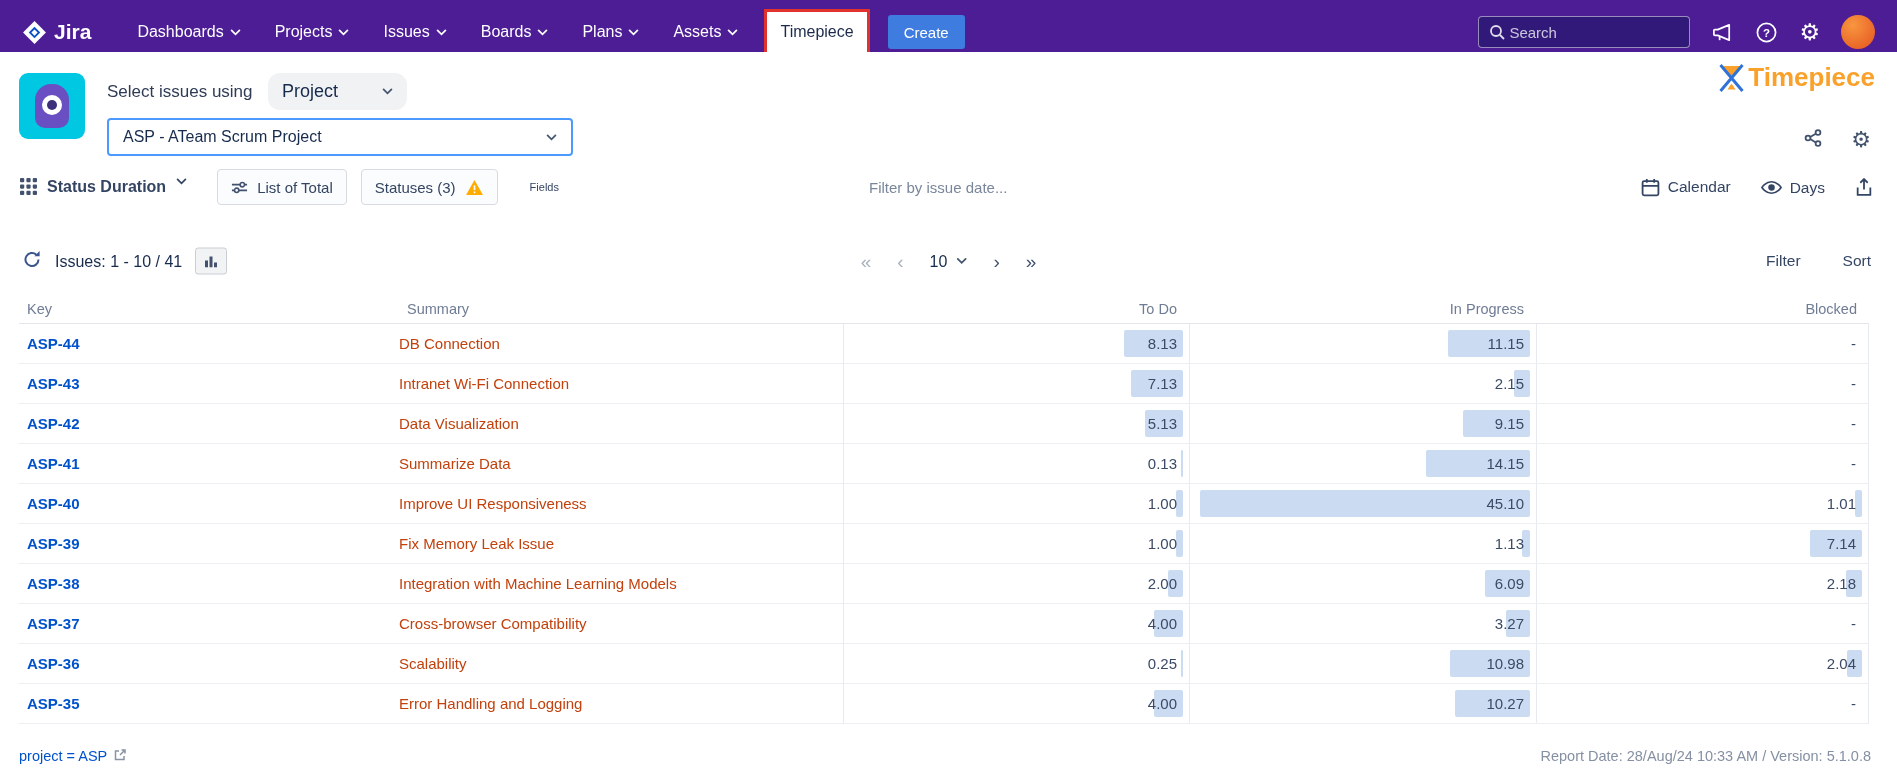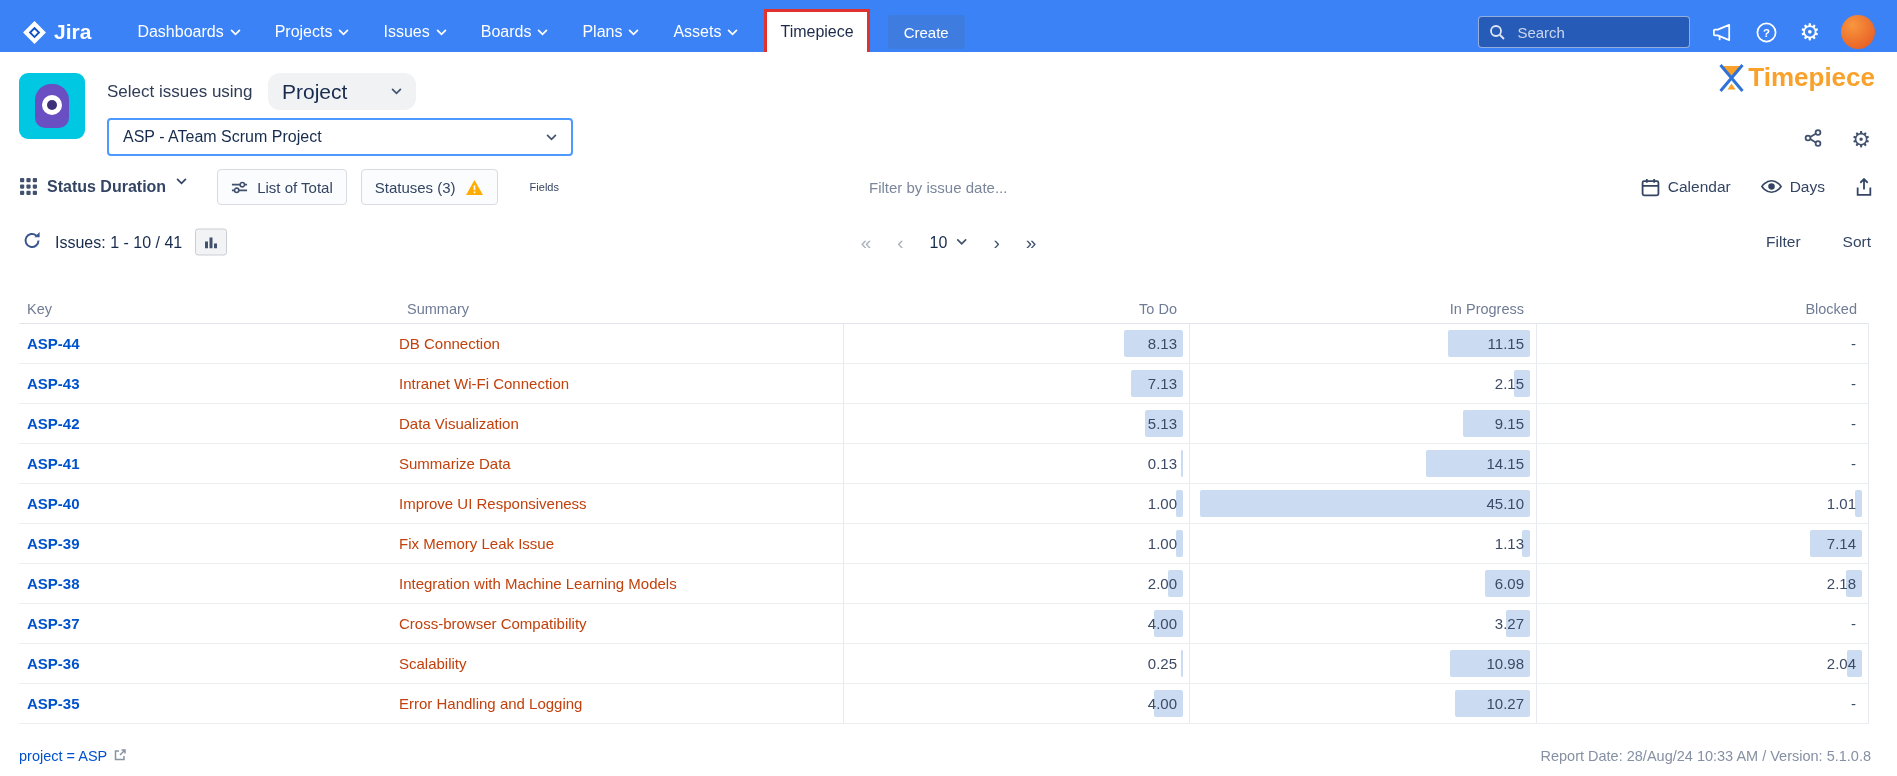--- a/index.html
+++ b/index.html
@@ -1,63 +1,63 @@
 <!DOCTYPE html>
 <html><head>
 <meta charset="utf-8">
 <style>
   *{box-sizing:border-box;margin:0;padding:0}
   html,body{width:1897px;height:776px}
   body{position:relative;font-family:"Liberation Sans",sans-serif;background:#fff;color:#344563;overflow:hidden}
 
   
-  .navbar{position:absolute;top:0;left:0;right:0;height:64px;background:#3b82f6;display:flex;align-items:center;padding:0 22px}
+  .navbar{position:absolute;top:0;left:0;right:0;height:64px;background:#4c1d95;display:flex;align-items:center;padding:0 22px}
   .logo{display:flex;align-items:center;gap:7px;color:#fff;font-size:21px;font-weight:bold;margin-right:46px;cursor:pointer}
   .nav-menu{display:flex;align-items:center;gap:34px}
   .nav-item{display:flex;align-items:center;gap:6px;color:#fff;font-size:16px;cursor:pointer;white-space:nowrap}
   .chev{width:11px;height:7px;flex:none}
   .tab-timepiece{margin-left:26px;height:46px;background:#fff;border:3px solid #e2322e;display:flex;align-items:center;padding:0 13px;font-size:16px;color:#1c2b4a;cursor:pointer}
   .create-btn{margin-left:18px;height:34px;background:#3e7ce0;border:none;border-radius:3px;color:#fff;font-size:15px;font-weight:500;display:flex;align-items:center;padding:0 16px;cursor:pointer;font-family:inherit}
   .nav-right{margin-left:auto;display:flex;align-items:center;gap:21px}
-  .search-box{display:flex;align-items:center;gap:12px;width:212px;height:32px;border:1px solid rgba(255,255,255,.5);border-radius:4px;background:rgba(0,20,70,.35);padding:2px 10px}
+  .search-box{display:flex;align-items:center;gap:4px;width:212px;height:32px;border:1px solid rgba(255,255,255,.5);border-radius:4px;background:rgba(0,20,70,.35);padding:2px 10px}
   .search-box input{flex:1;min-width:0;background:transparent;border:none;outline:none;color:#fff;font-size:15px;font-family:inherit}
   .search-box input::placeholder{color:rgba(255,255,255,.75)}
   .nav-icon{color:#fff;display:flex;align-items:center;cursor:pointer}
   .gear-glyph{font-size:23px;line-height:1;color:#fff;cursor:pointer}
   .avatar{width:34px;height:34px;border-radius:50%;background:radial-gradient(circle at 35% 30%,#f8963f,#e4531f);cursor:pointer}
 
   
   .header{position:absolute;top:52px;left:0;right:0;height:111px;background:#fff}
   .app-icon{position:absolute;left:19px;top:21px;width:66px;height:66px;border-radius:9px;background:#00c7e2;display:flex;align-items:center;justify-content:center}
   .alien{width:34px;height:44px;background:#6a4fc3;border-radius:16px 16px 10px 10px;position:relative}
   .alien:after{content:"";position:absolute;left:7px;top:11px;width:20px;height:20px;border-radius:50%;background:#fff;z-index:1}
   .alien:before{content:"";position:absolute;left:12px;top:16px;width:10px;height:10px;border-radius:50%;background:#3d2f7a;z-index:2}
   .select-label{position:absolute;left:107px;top:30px;font-size:17px;color:#2f3c55}
-  .mode-dd{position:absolute;left:268px;top:21px;height:37px;background:#f1f2f4;border-radius:12px;display:flex;align-items:center;gap:44px;padding:0 14px;font-size:21px;color:#172b4d;cursor:pointer}
+  .mode-dd{position:absolute;left:268px;top:21px;height:37px;background:#f1f2f4;border-radius:12px;display:flex;align-items:center;gap:44px;padding:0 14px;font-size:18px;color:#172b4d;cursor:pointer}
   .proj-dd{position:absolute;left:107px;top:66px;width:466px;height:38px;border:2px solid #4c9aff;border-radius:4px;display:flex;align-items:center;padding:0 14px;font-size:16px;color:#172b4d;cursor:pointer;background:#fff}
   .dd-chev{color:#44546f}
   .proj-dd .dd-chev{margin-left:auto}
   .brand{position:absolute;right:22px;top:10px;display:flex;align-items:center;gap:3px;font-size:26px;font-weight:bold;color:#f9a12b}
   .header-icons{position:absolute;right:26px;top:76px;display:flex;align-items:center;gap:28px;color:#42526e}
   .header-icons .gear2{font-size:22px;line-height:1;color:#42526e;cursor:pointer}
 
   
   .toolbar{position:absolute;top:163px;left:0;right:0;height:48px;display:flex;align-items:center;padding:0 24px 0 20px}
   .view-sel{display:flex;align-items:flex-start;gap:10px;font-size:16px;font-weight:bold;color:#344563;cursor:pointer}
   .view-sel .chev{color:#344563}
   .tb-btn{display:flex;align-items:center;gap:9px;height:36px;border:1px solid #d8dbe1;border-radius:4px;background:#fbfcfd;padding:4px 13px;font-size:15px;color:#344563;cursor:pointer;font-family:inherit}
   .btn-lot{margin-left:30px}
   .btn-statuses{margin-left:14px}
   .fields{margin-left:32px;font-size:11px;color:#344563;cursor:pointer}
   .date-filter{position:absolute;left:869px;top:50%;transform:translateY(-50%);font-size:15px;color:#7a869a;cursor:pointer}
-  .tb-right{margin-left:auto;display:flex;align-items:flex-start;gap:30px;color:#344563;font-size:15.5px}
+  .tb-right{margin-left:auto;display:flex;align-items:flex-end;gap:30px;color:#344563;font-size:15.5px}
   .tb-right .item{display:flex;align-items:center;gap:8px;cursor:pointer}
 
   
-  .pagerow{position:absolute;top:220px;left:0;right:0;height:44px}
+  .pagerow{position:absolute;top:239px;left:0;right:0;height:44px}
   .pg-left{position:absolute;left:22px;top:50%;transform:translateY(-50%);display:flex;align-items:center;gap:13px}
   .issues-label{font-size:16px;color:#172b4d}
   .chart-btn{width:32px;height:27px;border:1px solid #c9cdd4;border-radius:3px;background:#f2f3f5;display:flex;align-items:center;justify-content:center;cursor:pointer}
   .pg-center{position:absolute;left:50%;top:50%;transform:translate(-50%,-50%);display:flex;align-items:center;gap:26px}
   .pg-arrow{font-size:19px;color:#42526e;cursor:pointer;line-height:1}
   .pg-arrow.disabled{color:#a9b1bd}
   .page-size{display:flex;align-items:center;gap:9px;font-size:16px;color:#172b4d;cursor:pointer}
   .pg-right{position:absolute;right:26px;top:50%;transform:translateY(-50%);display:flex;gap:42px;font-size:15.5px;color:#344563}
   .pg-right span{cursor:pointer}
 

